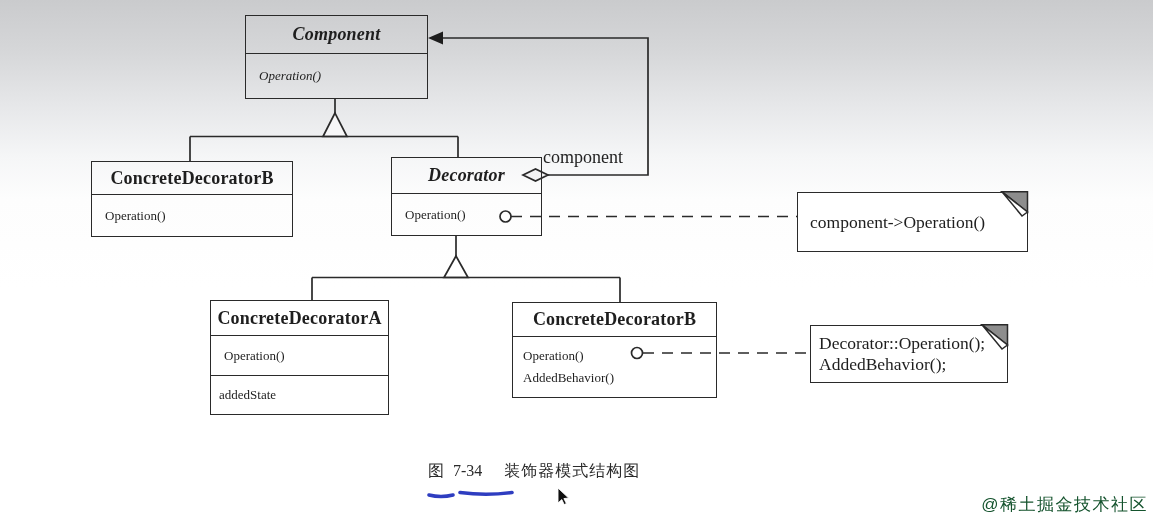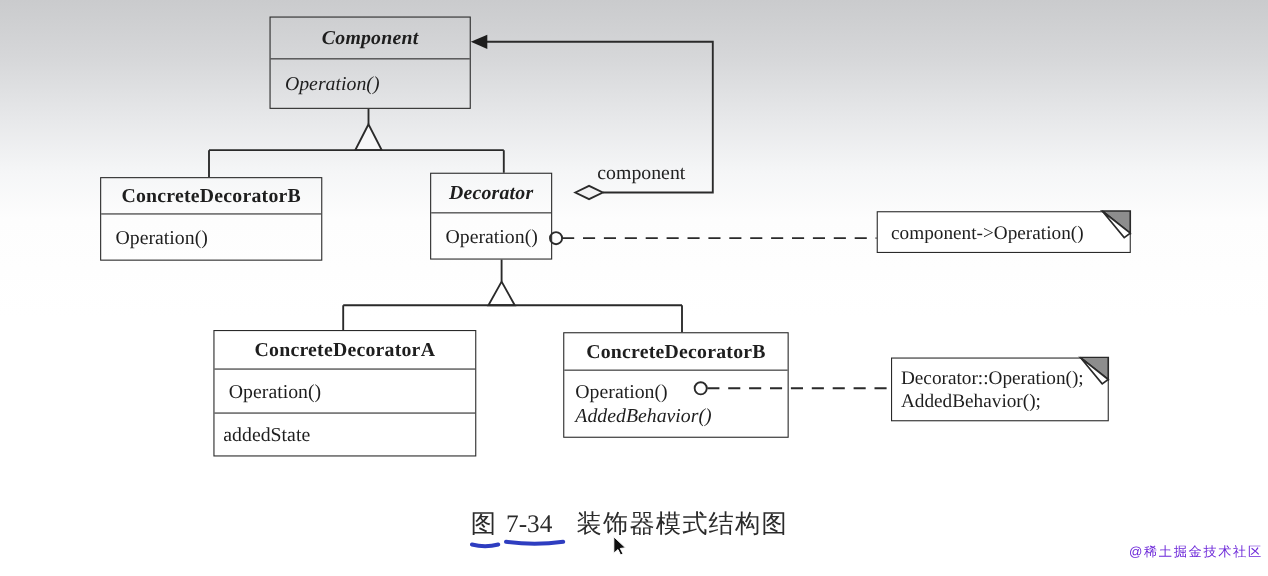--- a/index.html
+++ b/index.html
@@ -21,21 +21,21 @@
     display: flex;
     flex-direction: column;
   }
   .uml-title {
     display: flex; align-items: center; justify-content: center;
     font-weight: bold; font-size: 18px; letter-spacing: 0.2px;
     border-bottom: 1.6px solid #2a2a2a;
   }
   .abstract .uml-title { font-style: italic; }
   .uml-members { display: flex; flex-direction: column; justify-content: center; flex: 1; }
-  .uml-member { font-size: 18px; line-height: 22px; padding-left: 13px; }
+  .uml-member { font-size: 13px; line-height: 22px; padding-left: 13px; }
   .abstract-ops .uml-member { font-style: italic; }
   .uml-compartment {
     border-bottom: 1.6px solid #2a2a2a;
     display: flex; align-items: center;
   }
   .uml-compartment:last-child { border-bottom: none; }
 
   
   .uml-note {
     position: absolute;
@@ -46,28 +46,28 @@
   .uml-note .note-line { font-size: 17.5px; line-height: 21px; padding-left: 12px; white-space: nowrap; }
   .note-fold { position: absolute; top: -1.6px; right: -1.6px; width: 30px; height: 27px; }
 
   .assoc-label {
     position: absolute; left: 543px; top: 147px;
     font-size: 18px; color: #222;
   }
 
   .caption {
     position: absolute; left: 428px; top: 461px;
-    font-size: 23px; color: #2b2b2b; white-space: nowrap;
+    font-size: 16px; color: #2b2b2b; white-space: nowrap;
   }
   .caption .cap-num { margin-left: 9px; }
   .caption .cap-title { margin-left: 22px; letter-spacing: 1px; }
 
   .watermark {
     position: absolute; right: 5px; top: 493px;
-    font-size: 12px; color: #6d28d9; letter-spacing: 1.5px;
+    font-size: 17px; color: #14532d; letter-spacing: 1.5px;
     font-family: "Liberation Sans", "DejaVu Sans", sans-serif;
   }
 </style>
 </head>
 <body>
 
 <div class="stage">
 
   <svg class="overlay" viewBox="0 0 1153 524">
     <g stroke="#2a2a2a" stroke-width="1.7" fill="none">
@@ -106,48 +106,48 @@
     </div>
   </div>
 
   <div class="uml-class" style="left:91px; top:161px; width:202px; height:76px;">
     <div class="uml-title" style="height:33px;">ConcreteDecoratorB</div>
     <div class="uml-members">
       <div class="uml-member">Operation()</div>
     </div>
   </div>
 
-  <div class="uml-class abstract" style="left:391px; top:157px; width:111px; height:79px;">
+  <div class="uml-class abstract" style="left:391px; top:157px; width:151px; height:79px;">
     <div class="uml-title" style="height:36px;">Decorator</div>
     <div class="uml-members">
       <div class="uml-member">Operation()</div>
     </div>
   </div>
 
-  <div class="uml-class" style="left:194px; top:300px; width:239px; height:115px;">
+  <div class="uml-class" style="left:210px; top:300px; width:179px; height:115px;">
     <div class="uml-title" style="height:35px; border-bottom:1.6px solid #2a2a2a;">ConcreteDecoratorA</div>
     <div class="uml-compartment" style="height:40px;">
       <div class="uml-member">Operation()</div>
     </div>
     <div class="uml-compartment" style="flex:1;">
       <div class="uml-member" style="padding-left:8px;">addedState</div>
     </div>
   </div>
 
   <div class="uml-class" style="left:512px; top:302px; width:205px; height:96px;">
     <div class="uml-title" style="height:34px;">ConcreteDecoratorB</div>
     <div class="uml-members" style="padding:4px 0;">
       <div class="uml-member" style="padding-left:10px;">Operation()</div>
-      <div class="uml-member" style="padding-left:10px;font-style:italic;">AddedBehavior()</div>
+      <div class="uml-member" style="padding-left:10px;">AddedBehavior()</div>
     </div>
   </div>
 
   <div class="assoc-label">component</div>
 
-  <div class="uml-note" style="left:797px; top:192px; width:231px; height:38px;">
+  <div class="uml-note" style="left:797px; top:192px; width:231px; height:60px;">
     <div class="note-line">component-&gt;Operation()</div>
     <svg class="note-fold" viewBox="0 0 30 27">
       <polygon points="3,0.8 28.5,0.8 28.5,21" fill="#8d8d8d" stroke="#2a2a2a" stroke-width="1.5"></polygon>
       <polygon points="3,0.8 23,25 28.5,21" fill="#ffffff" stroke="#2a2a2a" stroke-width="1.5"></polygon>
     </svg>
   </div>
 
   <div class="uml-note" style="left:810px; top:325px; width:198px; height:58px;">
     <div class="note-line" style="padding-left:8px;">Decorator::Operation();</div>
     <div class="note-line" style="padding-left:8px;">AddedBehavior();</div>

